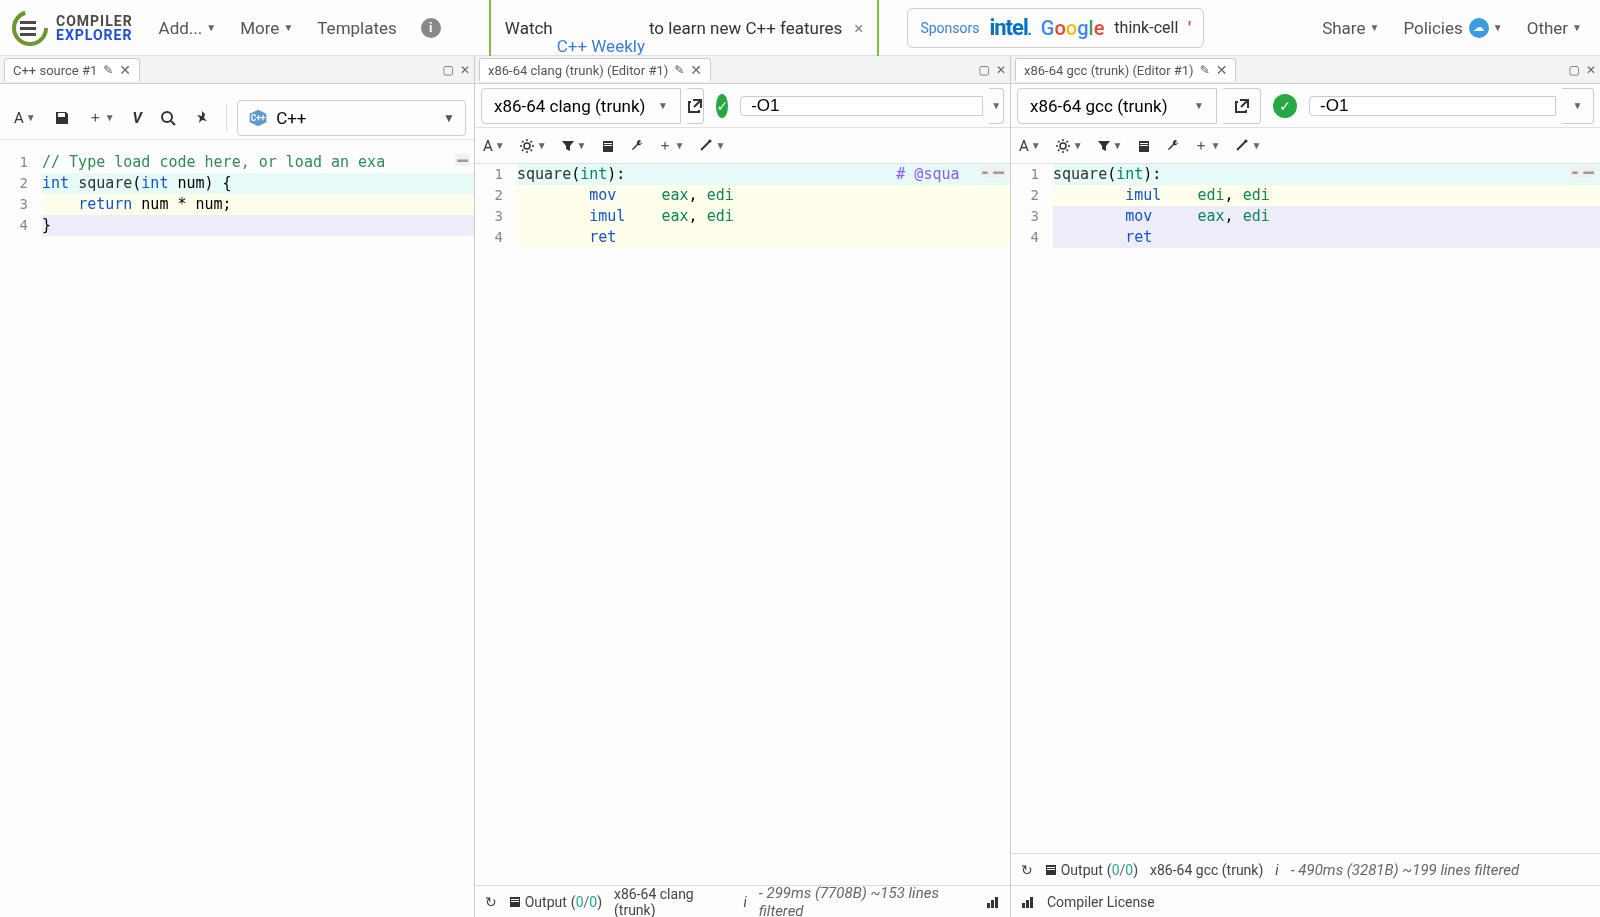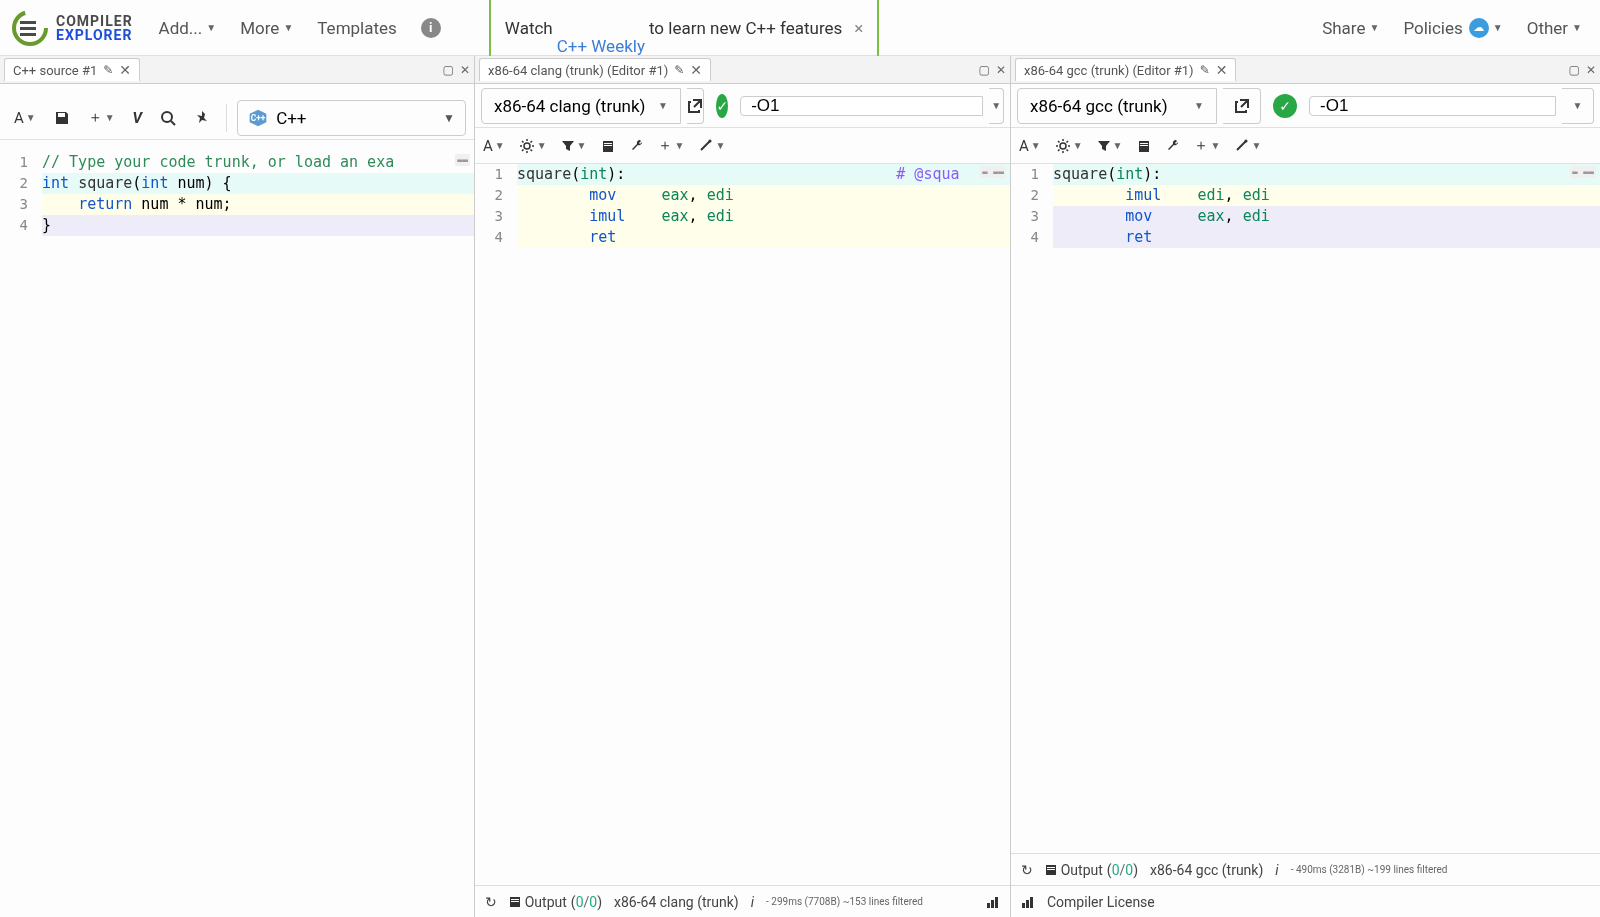--- a/index.html
+++ b/index.html
@@ -67,21 +67,21 @@
 .c-type { color: #0b8658; }
 .c-func { color: #333; }
 .c-asm-op { color: #1155cc; }
 .c-asm-reg { color: #0b8658; }
 .c-asm-comment { color: #8b5cf6; }
 
 .corner-tag { position: absolute; top: 2px; right: 4px; font-size: 9px; color: #999; background: #f0f0f0; padding: 1px 2px; }
 
 .status-bar { display: flex; align-items: center; height: 32px; padding: 0 10px; gap: 12px; border-top: 1px solid #ddd; font-size: 14px; color: #444; }
 .status-bar .sb-item { display: flex; align-items: center; gap: 4px; }
-.sb-timing { color: #666; font-size: 10px; }
+.sb-timing { font-style: italic; color: #666; font-size: 15px; }
 .out-0 { color: #2a8; }
 .out-sep { color: #666; }
 svg { display: block; }
 </style>
 </head>
 <body>
 
 <div class="topbar">
   <div class="logo">
     <div class="logo-icon">
@@ -110,20 +110,27 @@
     </div>
   <div class="info-icon">i</div>
 
   <div class="banner">
     <span>Watch </span>
     <a>C++ Weekly</a>
     <span> to learn new C++ features</span>
     <span class="banner-close">×</span>
   </div>
 
+  <div class="sponsors-box">
+    <span class="sponsors-label">Sponsors</span>
+    <span class="sponsor-intel"><span>intel</span><span style="color:#0071c5;font-size:14px;">.</span></span>
+    <span class="sponsor-google"><span class="g-b">G</span><span class="g-r">o</span><span class="g-y">o</span><span class="g-b">g</span><span class="g-g">l</span><span class="g-r">e</span></span>
+    <span class="sponsor-thinkcell">think-cell</span>
+      <span style="color:#d33;font-weight:bold;">'</span>
+  </div>
 
   <div class="spacer"></div>
   <div class="right-nav">
     <div class="nav-item">
         <span>Share</span> 
         <span class="caret">▼</span>
       </div>
     <div class="nav-item">
         <span>Policies</span>
         <span class="badge-blue">☁</span> 
@@ -179,21 +186,21 @@
             <text x="12" y="16" text-anchor="middle" fill="white" font-size="10" font-weight="bold">C++</text>
           </svg>
         <span>C++</span>
         <span class="caret-lg">▼</span>
       </div>
     </div>
     <div class="editor" id="editor-source">
       <div class="corner-tag">▬▬</div>
     <div class="editor-line">
           <div class="gutter">1</div>
-          <div class="code "><span class="c-comment">// Type your code trunk, or load an exa</span></div>
+          <div class="code "><span class="c-comment">// Type load code here, or load an exa</span></div>
         </div>
         <div class="editor-line">
           <div class="gutter">2</div>
           <div class="code hl-green"><span class="c-keyword">int</span> <span class="c-func">square</span>(<span class="c-keyword">int</span> num) {</div>
         </div>
         <div class="editor-line">
           <div class="gutter">3</div>
           <div class="code hl-yellow">    <span class="c-keyword">return</span> num * num;</div>
         </div>
         <div class="editor-line">

